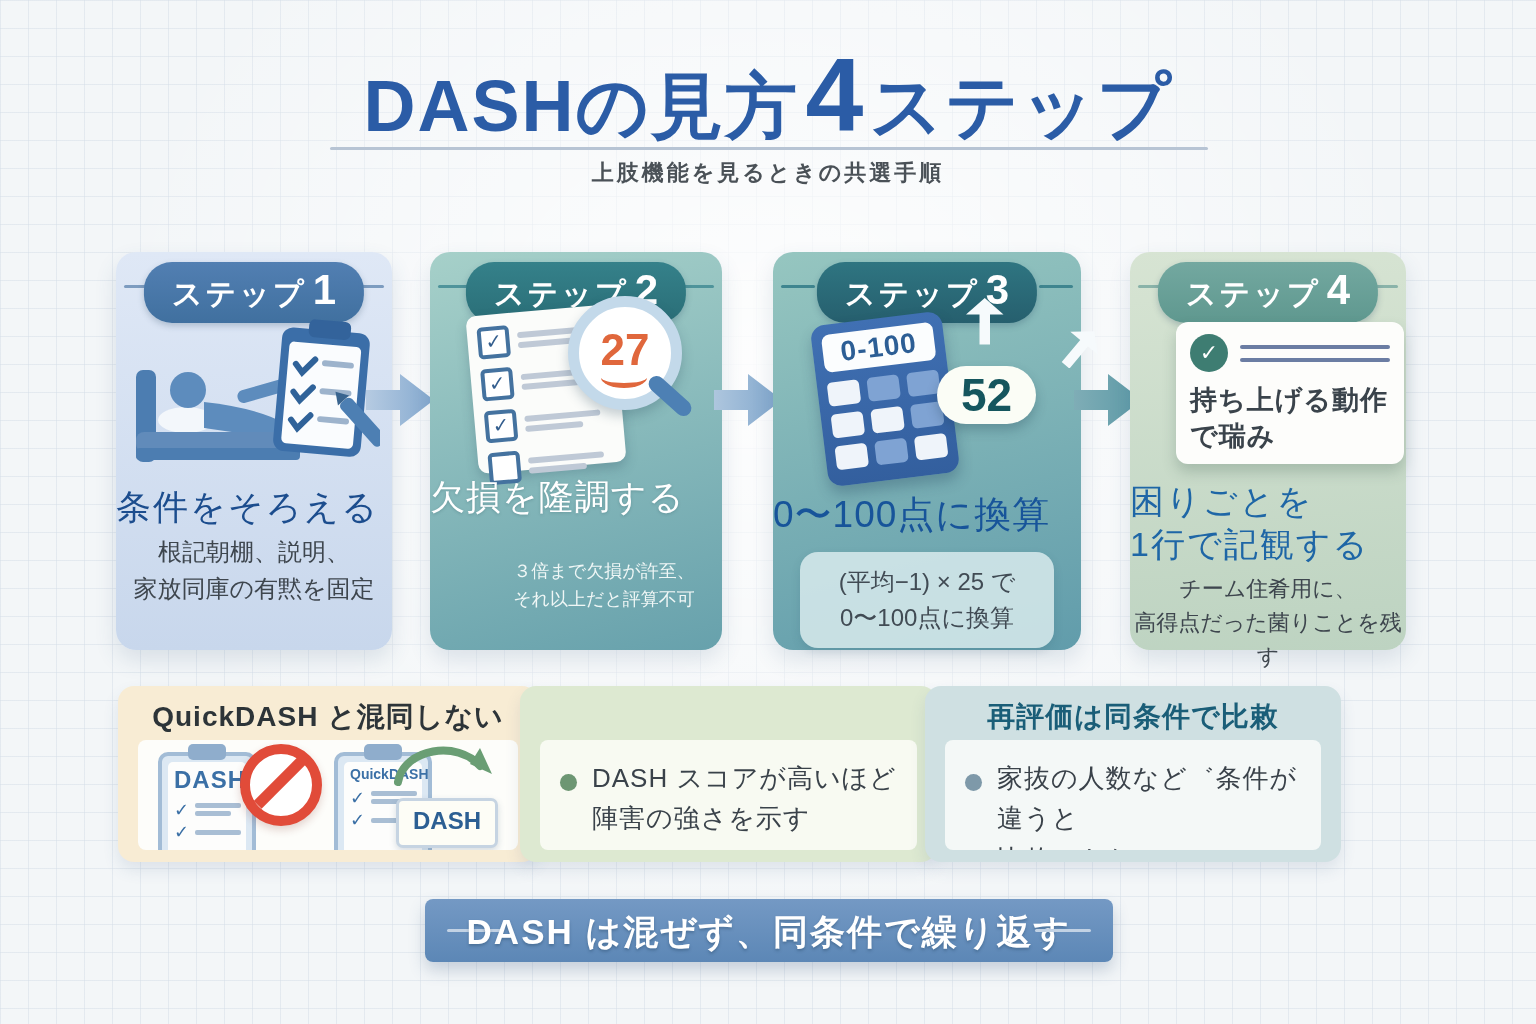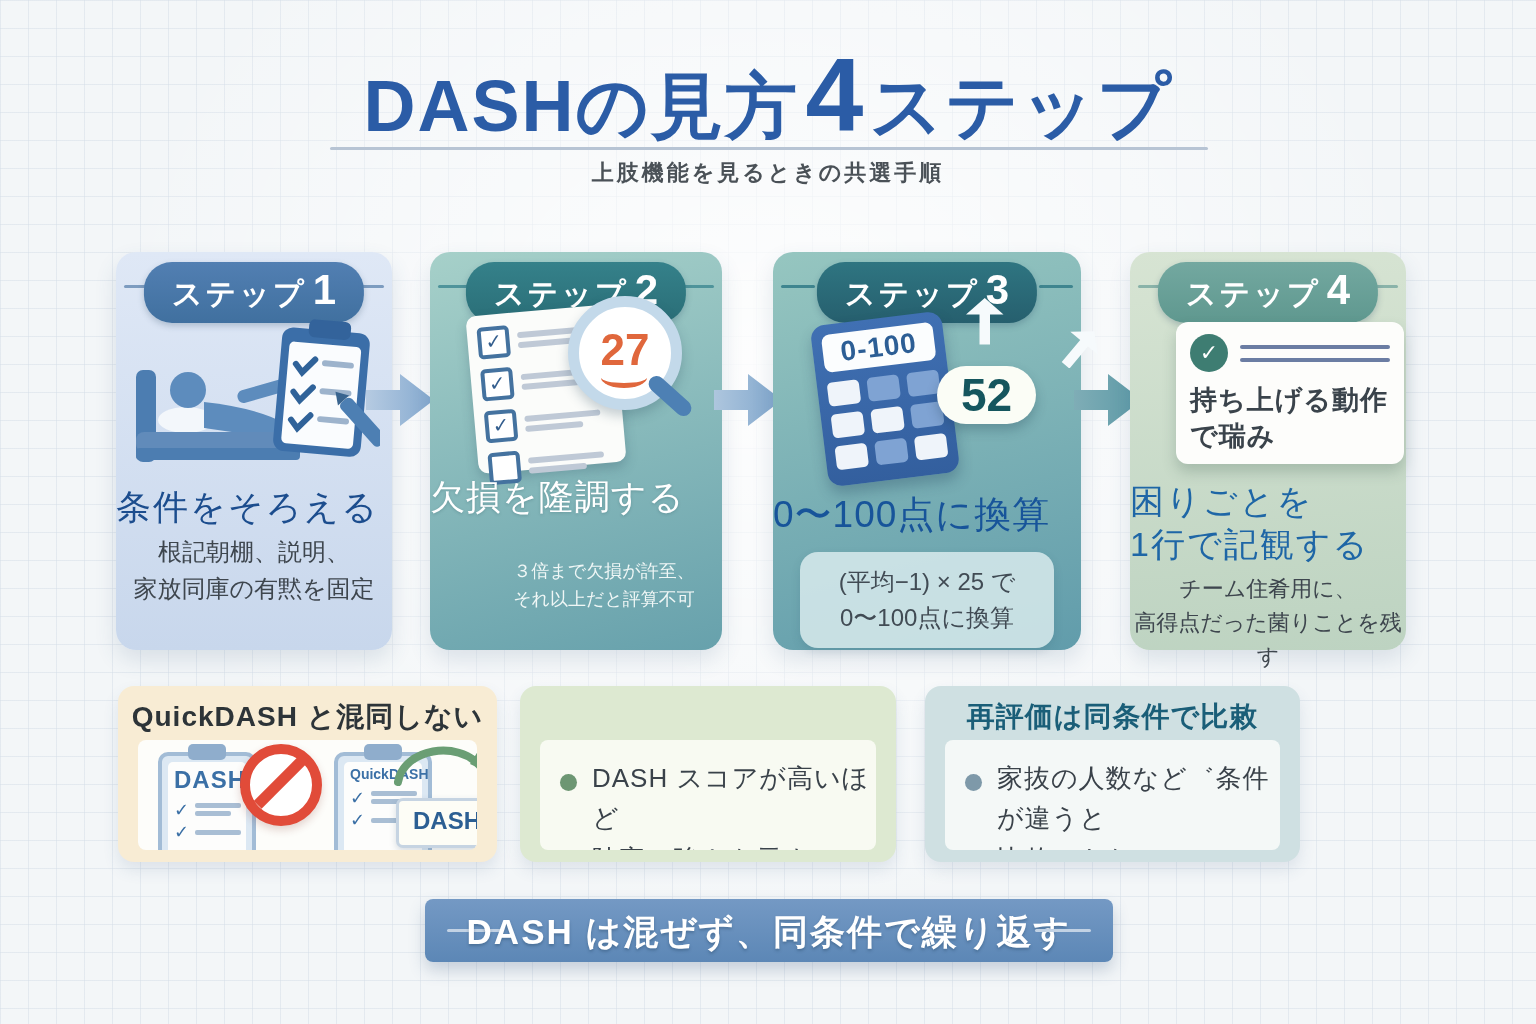--- a/index.html
+++ b/index.html
@@ -76,21 +76,21 @@
   .note-check{width:38px;height:38px;border-radius:50%;background:#3e7d72;color:#fff;font-size:22px;font-weight:bold;text-align:center;line-height:38px;}
   .note-lines{flex:1;margin-left:12px;}
   .note-line{height:4px;background:#6b7da3;border-radius:2px;margin:9px 0;}
   .note-text{margin-top:10px;font-size:27px;color:#3a434b;line-height:1.35;font-weight:bold;letter-spacing:1px;}
 
   
   .flow-arrow{position:absolute;top:368px;}
   .fa1{left:366px;}.fa2{left:714px;}.fa3{left:1074px;}
 
   
-  .ncard{position:absolute;top:686px;height:176px;border-radius:16px;box-shadow:0 8px 16px rgba(60,90,130,0.12);}
+  .ncard{position:absolute;top:686px;height:176px;border-radius:16px;box-shadow:0 8px 16px rgba(60,90,130,0.12);padding-left:41px;}
   .ncardA{left:118px;width:379px;background:#f8ecd4;}
   .ncardB{left:520px;width:376px;background:#dde9d1;}
   .ncardC{left:925px;width:375px;background:#cfe0e2;}
   .ncard .n-title{position:absolute;top:12px;left:0;width:100%;text-align:center;font-size:28px;font-weight:bold;letter-spacing:1px;color:#2d3438;}
   .ncardC .n-title{color:#1a5e78;}
   .n-panel{position:absolute;left:20px;right:20px;top:54px;bottom:12px;border-radius:8px;overflow:hidden;}
   .pA{background:#fdfdfa;}
   .pB{background:#f8faf2;}
   .pC{background:#f4f8f7;}
   .bullet-dot{position:absolute;left:20px;top:34px;width:17px;height:17px;border-radius:50%;}

